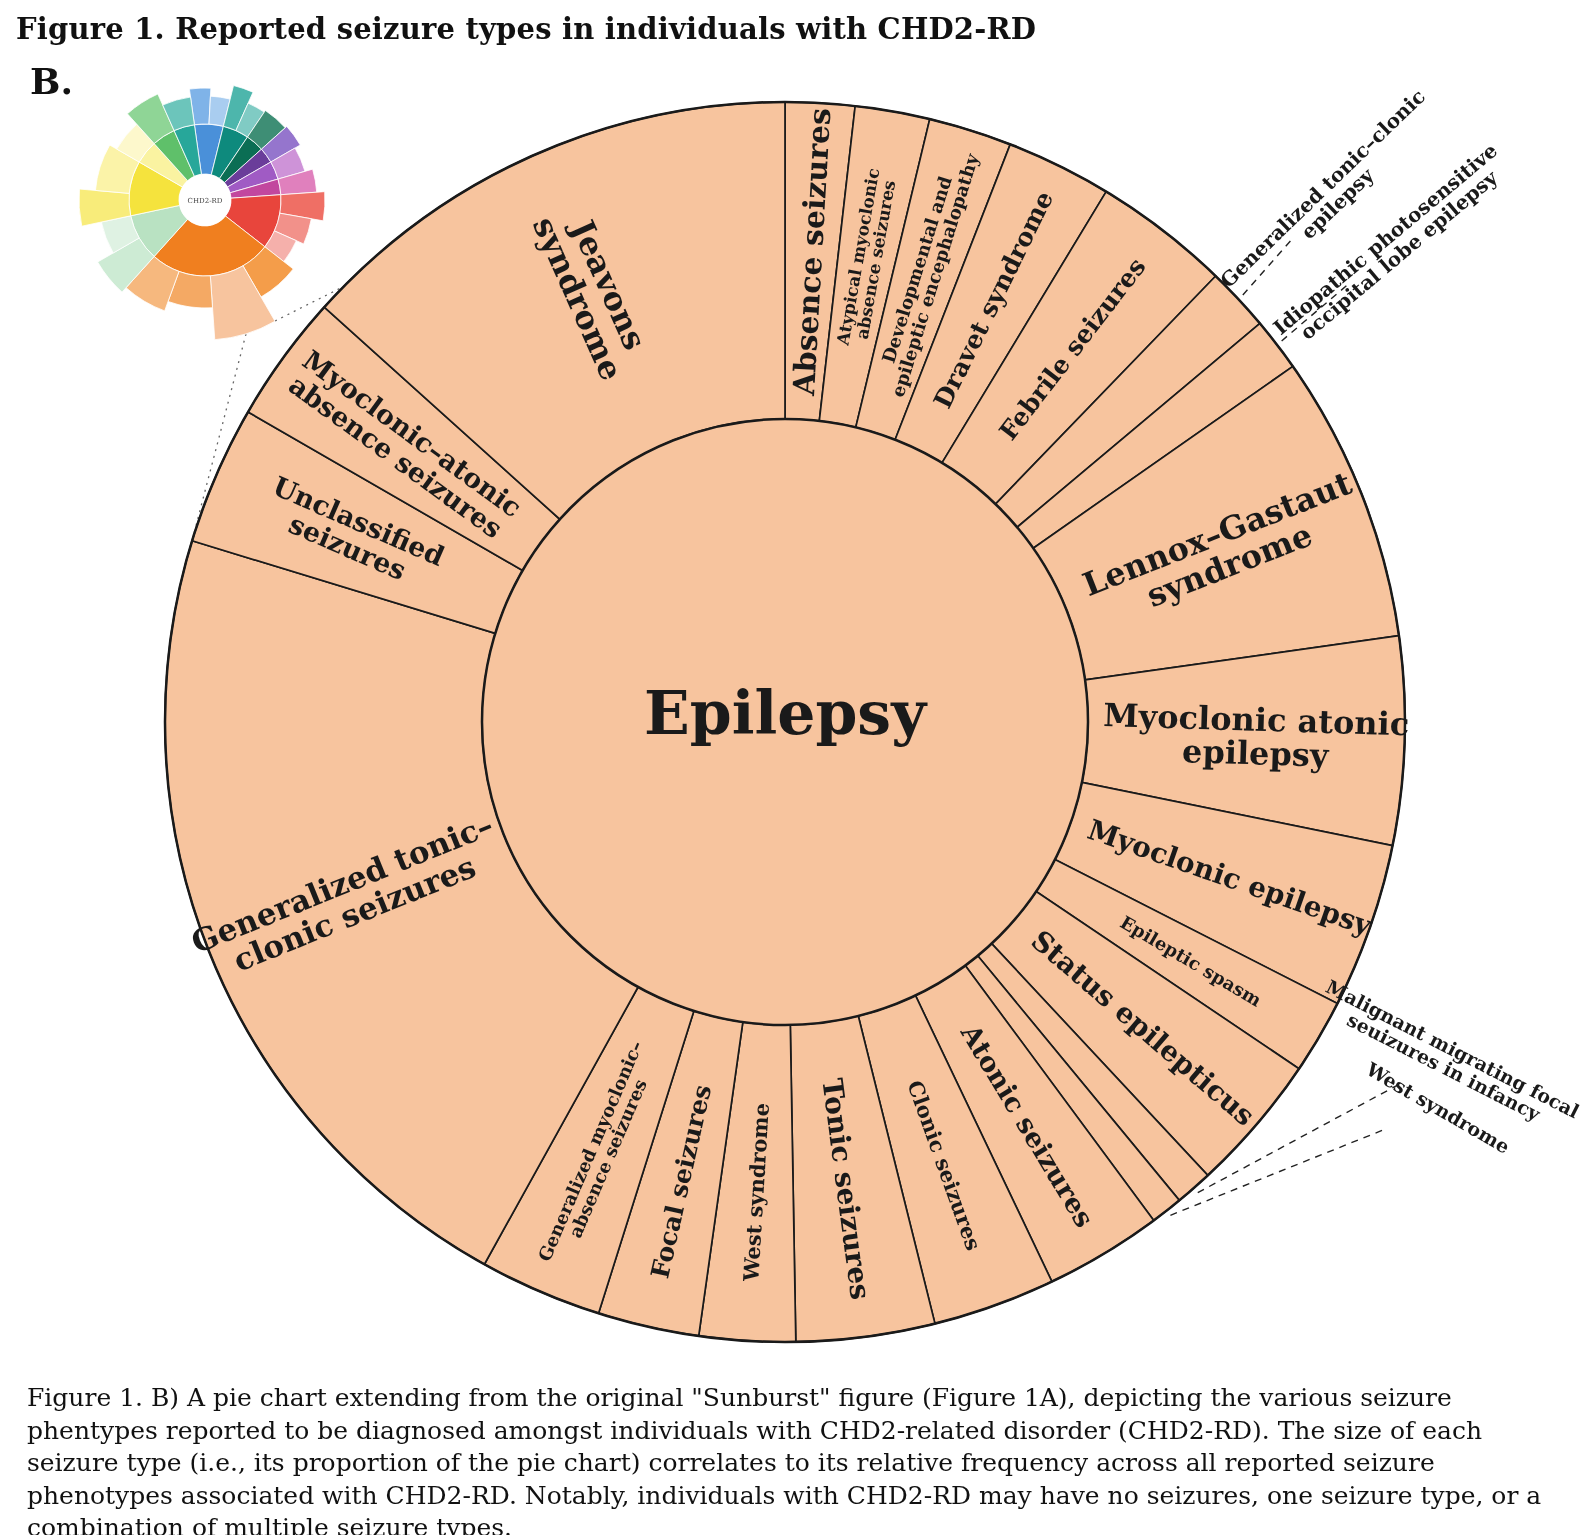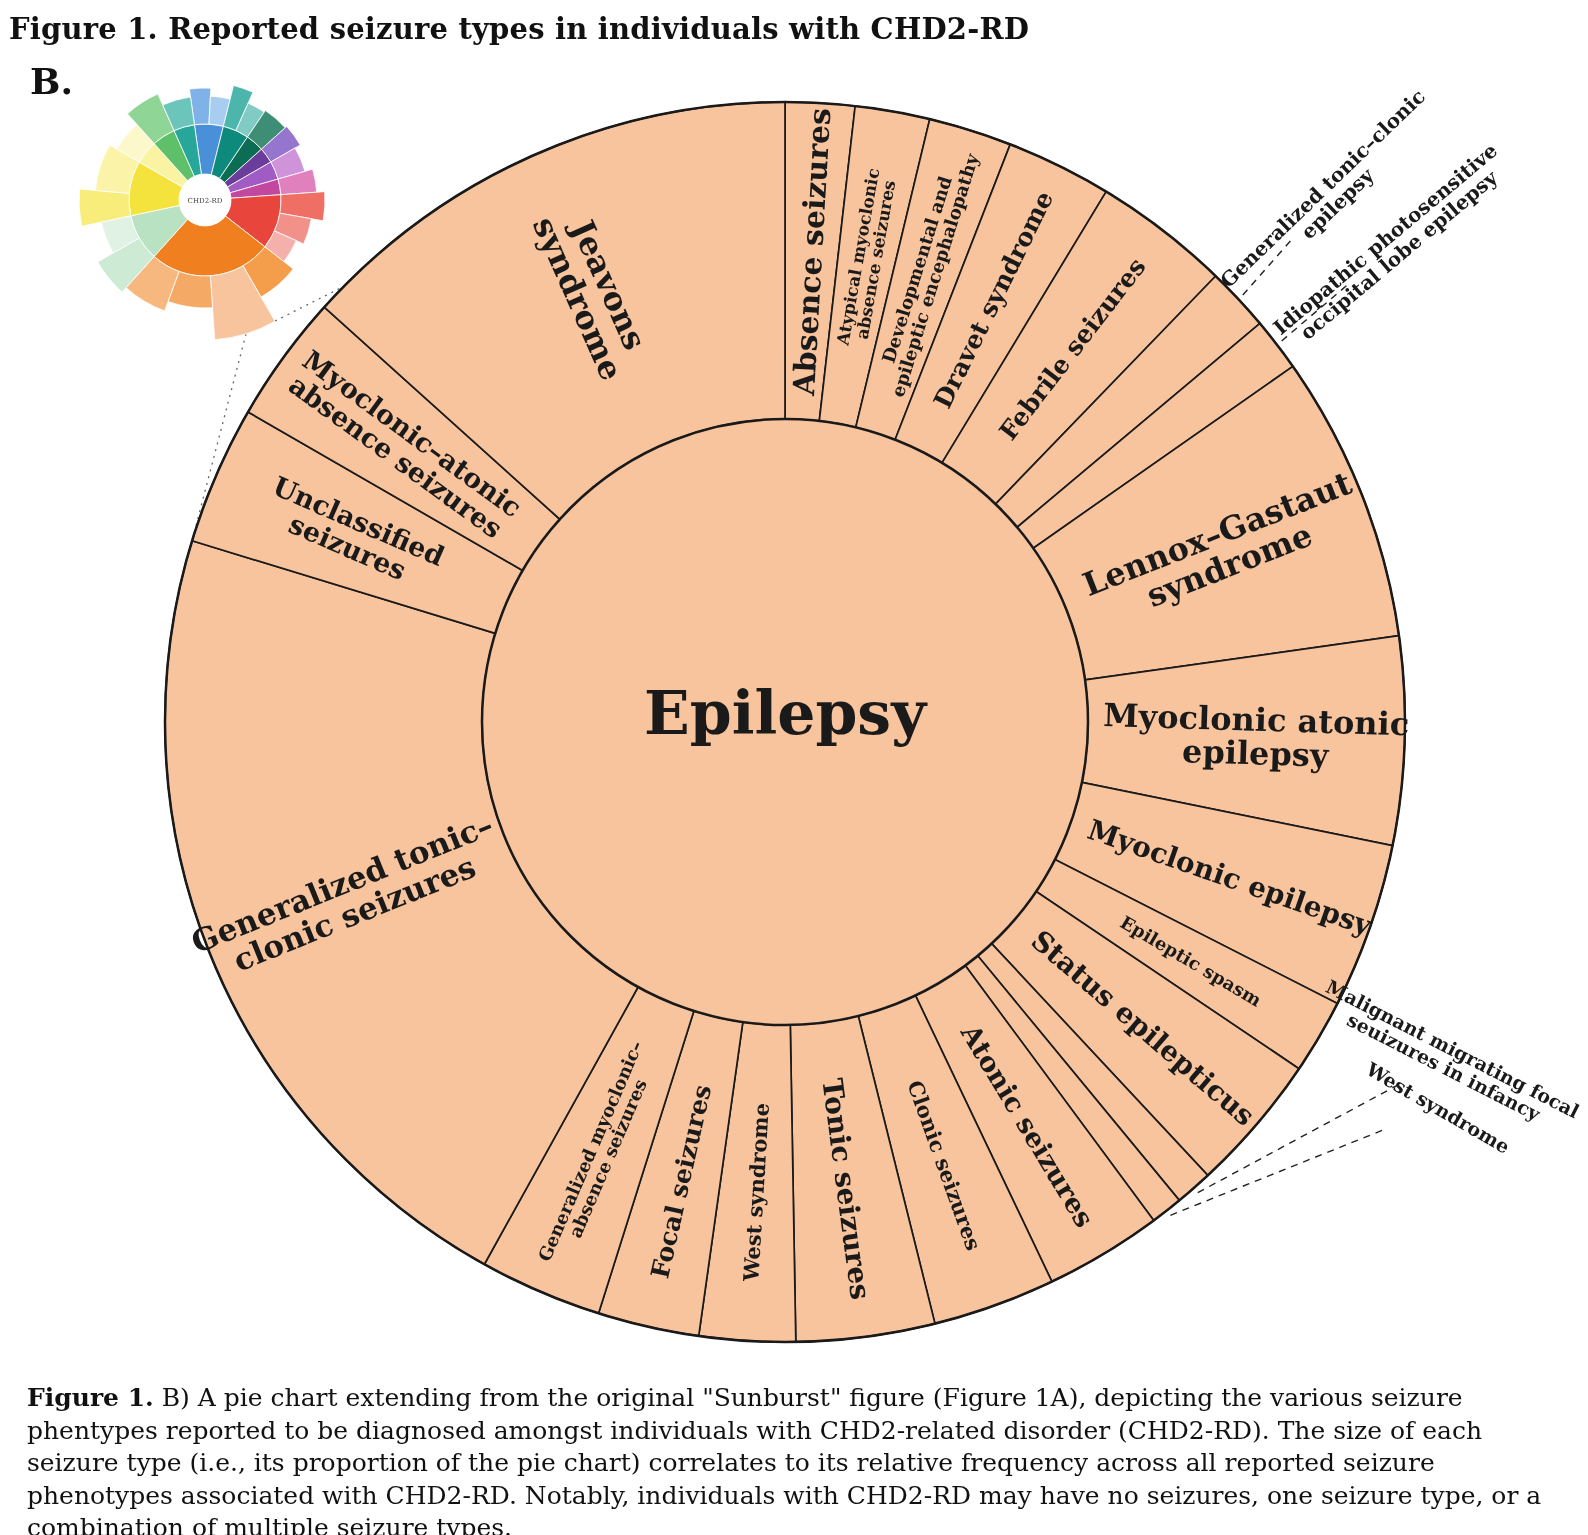--- a/index.html
+++ b/index.html
@@ -1,24 +1,24 @@
 <!DOCTYPE html>
 <html><head>
 <meta charset="utf-8">
 <style>
   html,body{margin:0;padding:0}
   body{
     width:1588px;height:1535px;position:relative;background:#ffffff;
     font-family:"DejaVu Serif", serif;color:#111;overflow:hidden;
   }
-  .fig-title{position:absolute;top:12px;left:9px;font-size:29px;font-weight:700;letter-spacing:.2px}
+  .fig-title{position:absolute;top:12px;left:16px;font-size:29px;font-weight:700;letter-spacing:.2px}
   .panel-label{position:absolute;top:60px;left:30px;font-size:36px;font-weight:700}
   #fig{position:absolute;top:0;left:0}
   .caption{position:absolute;top:1382px;left:27px;width:1540px;font-size:25px;line-height:1.30;color:#111}
-  .caption b{font-weight:700}
+  .caption b{font-weight:400}
 </style>
 </head>
 <body>
 
 <div class="fig-title">Figure 1. Reported seizure types in individuals with CHD2-RD</div>
 <div class="panel-label">B.</div>
 
 <svg id="fig" width="1588" height="1378" viewBox="0 0 1588 1378">
     <line x1="275" y1="321" x2="699" y2="108" stroke="#666" stroke-width="1.3" stroke-dasharray="2 5"></line>
     <line x1="246" y1="334" x2="192" y2="541" stroke="#666" stroke-width="1.3" stroke-dasharray="2 5"></line>

